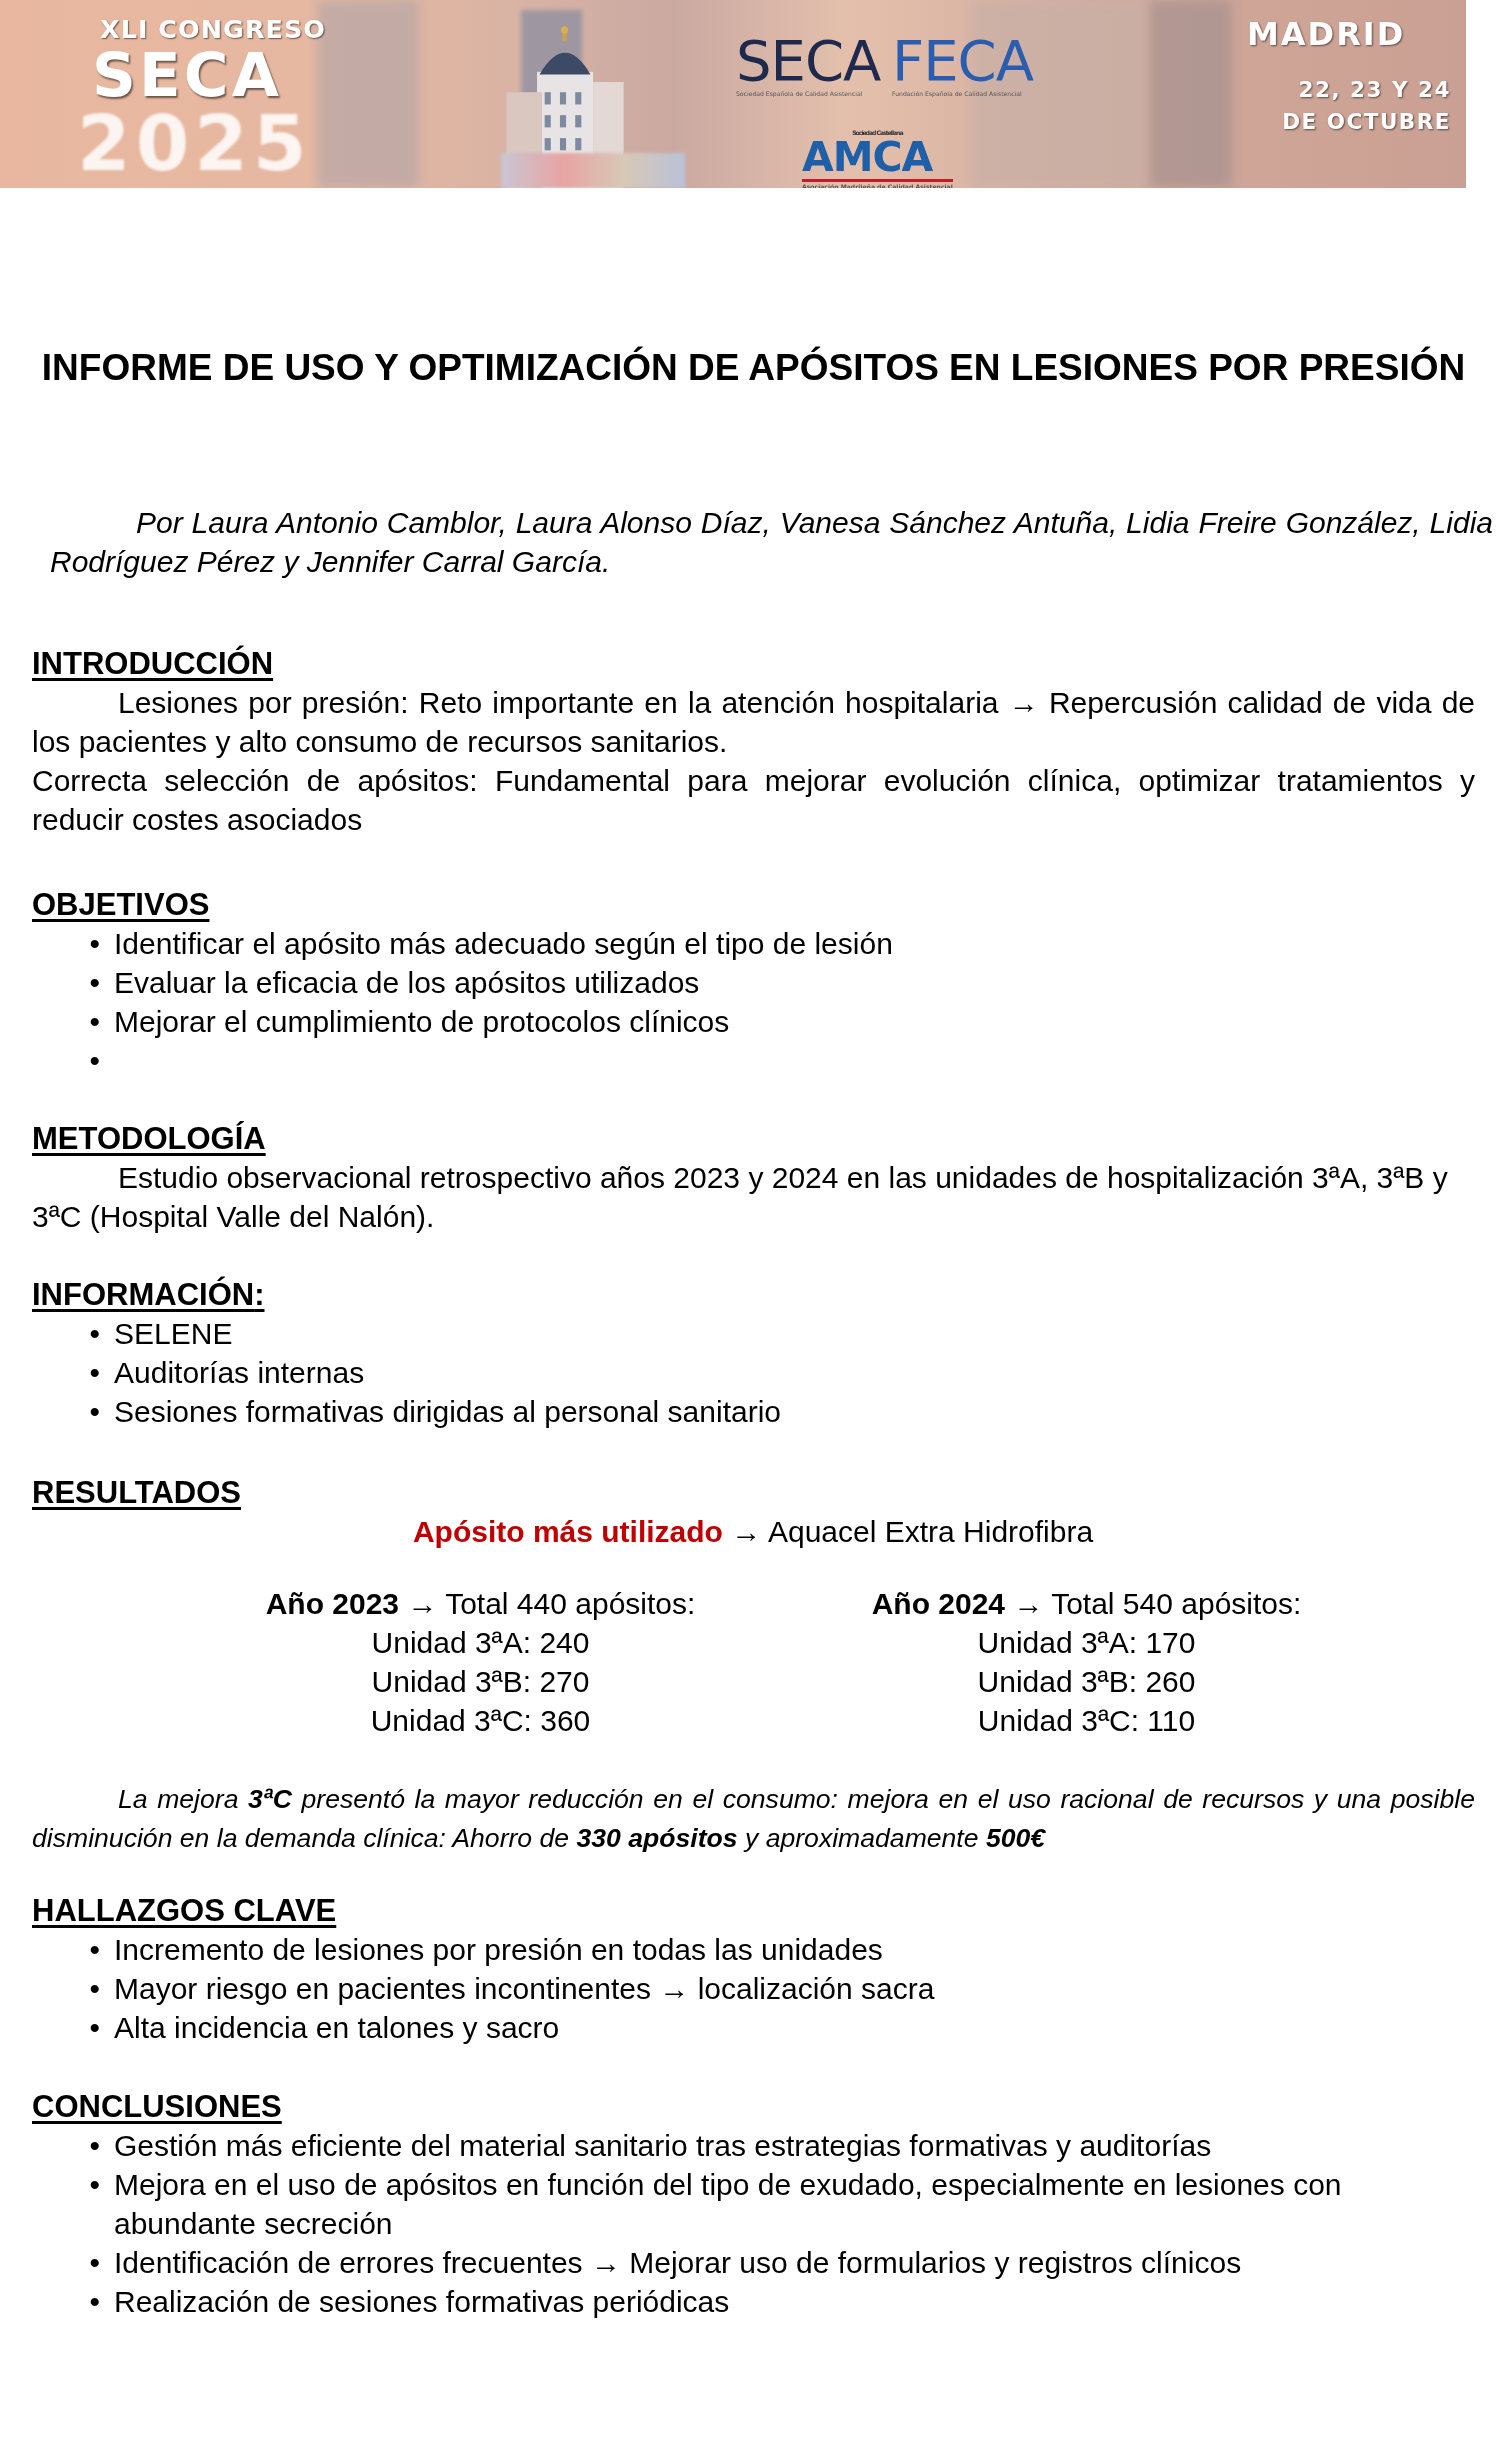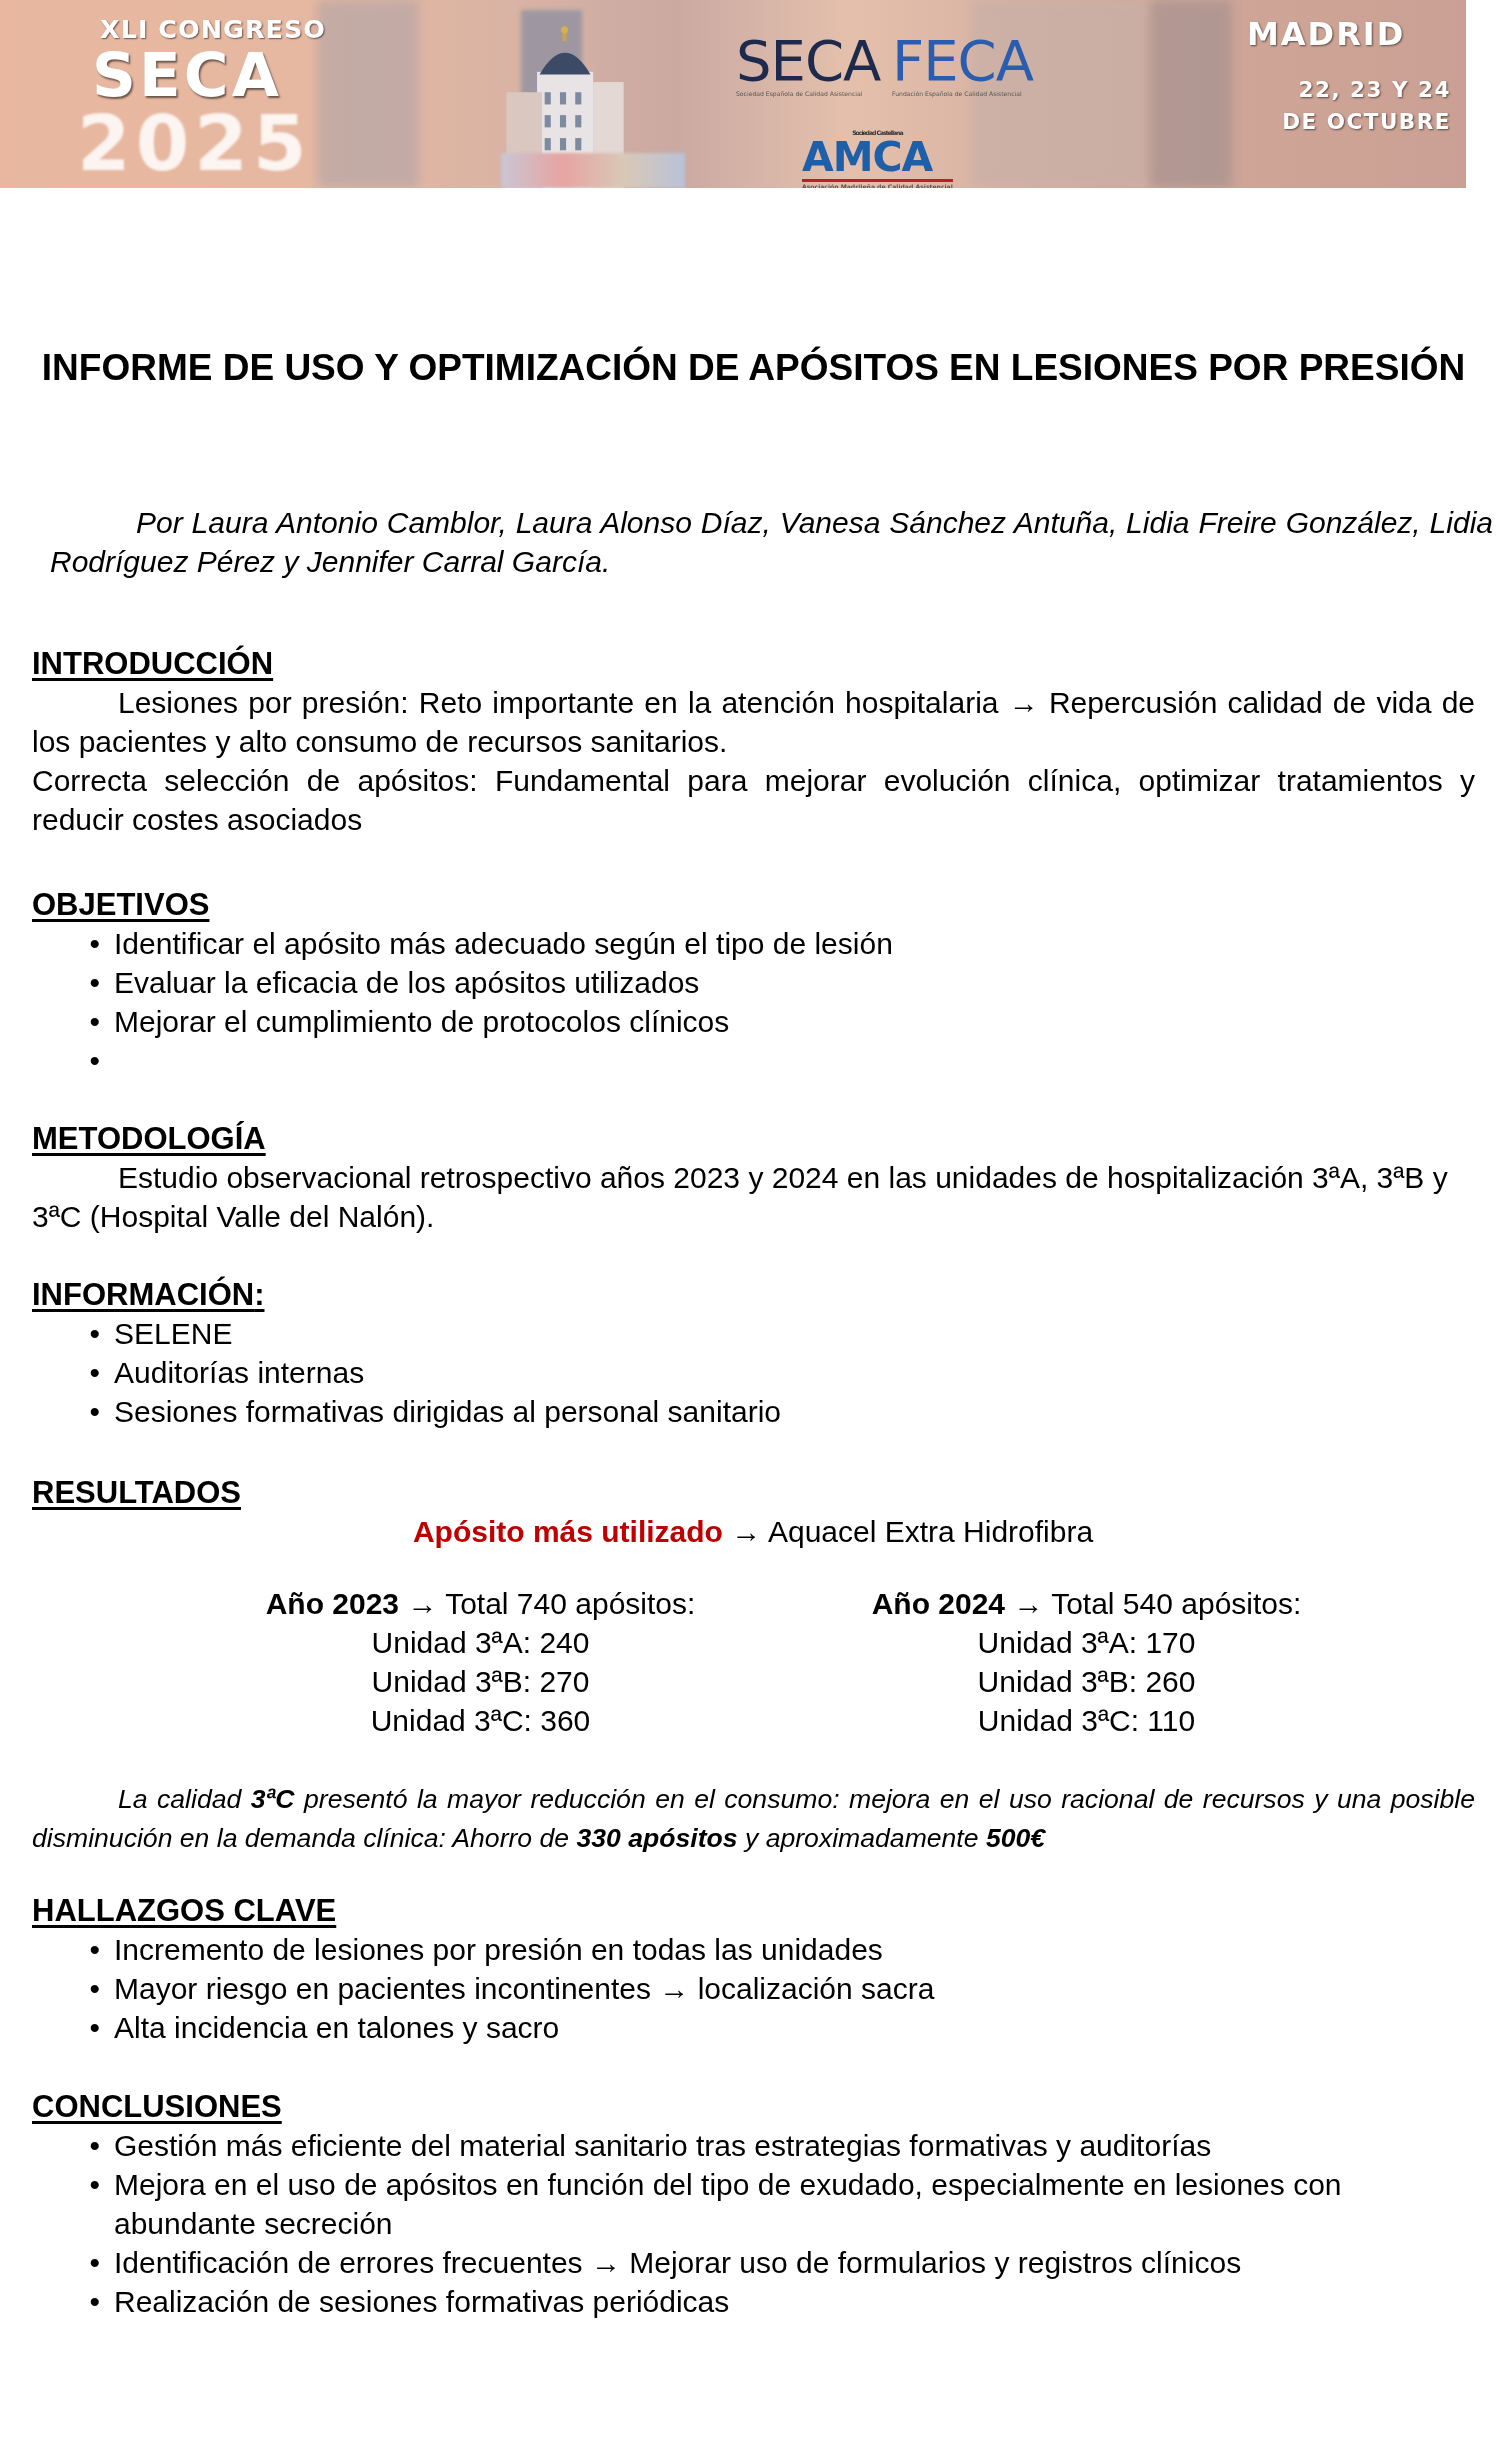--- a/index.html
+++ b/index.html
@@ -182,34 +182,34 @@
 <div class="section" style="top:1473px;">
   <h2 class="h">RESULTADOS</h2>
   <p class="p center" style="margin-left:-32px;width:1506px;text-align:center;">
     <span class="red">Apósito más utilizado</span>
     <span>→ Aquacel Extra Hidrofibra</span>
   </p>
 </div>
 
 <div class="years">
   <div class="year-col col-2023">
-    <div class="head"><b>Año 2023</b> <span>→ Total 740 apósitos:</span></div>
+    <div class="head"><b>Año 2023</b> <span>→ Total 440 apósitos:</span></div>
     <div>Unidad 3ªA: 240</div>
     <div>Unidad 3ªB: 270</div>
     <div>Unidad 3ªC: 360</div>
   </div>
   <div class="year-col col-2024">
     <div class="head"><b>Año 2024</b> <span>→ Total 540 apósitos:</span></div>
     <div>Unidad 3ªA: 170</div>
     <div>Unidad 3ªB: 260</div>
     <div>Unidad 3ªC: 110</div>
   </div>
 </div>
 
-<p class="note"><span>La calidad </span><b>3ªC</b><span> presentó la mayor reducción en el consumo: mejora en el uso racional de recursos y una posible disminución en la demanda clínica: Ahorro de </span><b>330 apósitos</b><span> y aproximadamente </span><b>500€</b></p>
+<p class="note"><span>La mejora </span><b>3ªC</b><span> presentó la mayor reducción en el consumo: mejora en el uso racional de recursos y una posible disminución en la demanda clínica: Ahorro de </span><b>330 apósitos</b><span> y aproximadamente </span><b>500€</b></p>
 
 <div class="section" style="top:1891px;">
   <h2 class="h">HALLAZGOS CLAVE</h2>
   <ul class="bullets">
     <li><span class="dot">•</span><span>Incremento de lesiones por presión en todas las unidades</span></li>
     <li><span class="dot">•</span><span>Mayor riesgo en pacientes incontinentes → localización sacra</span></li>
     <li><span class="dot">•</span><span>Alta incidencia en talones y sacro</span></li>
   </ul>
 </div>
 

